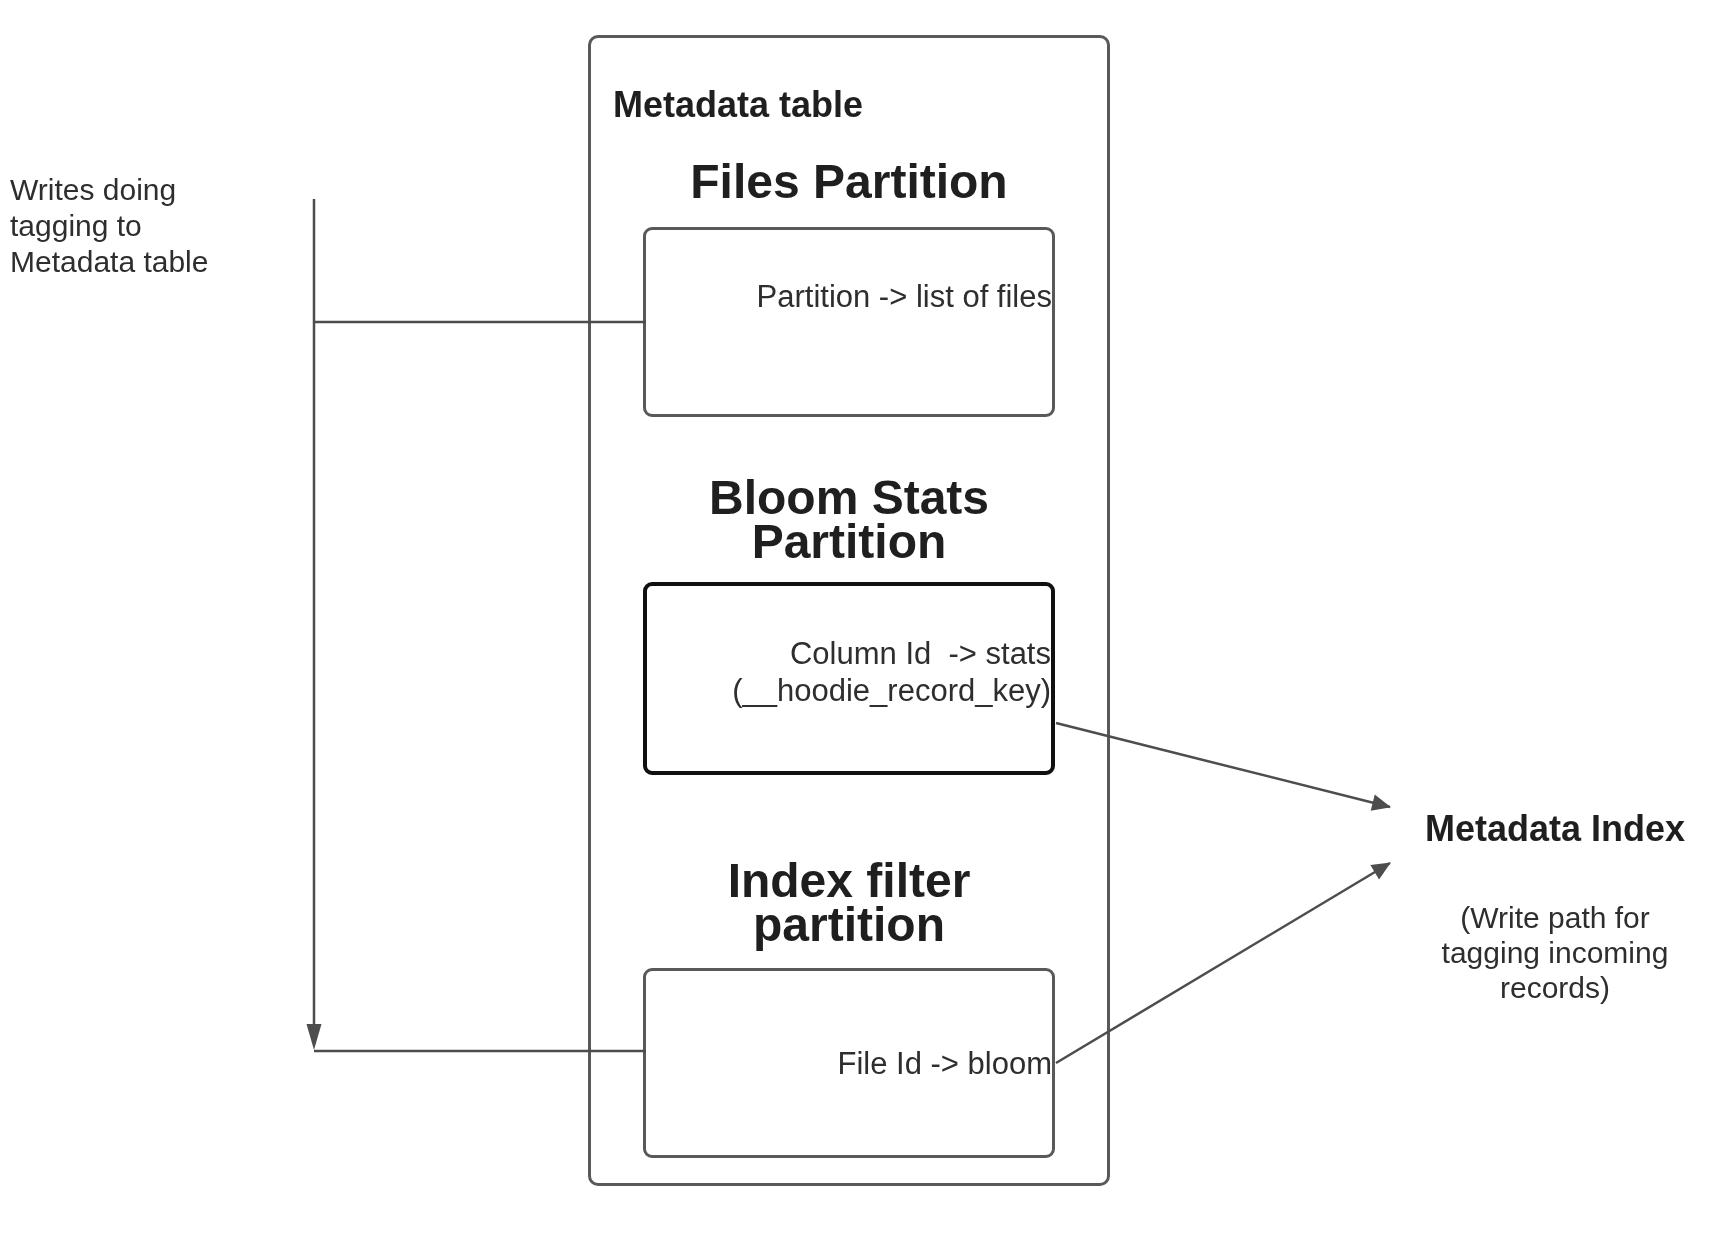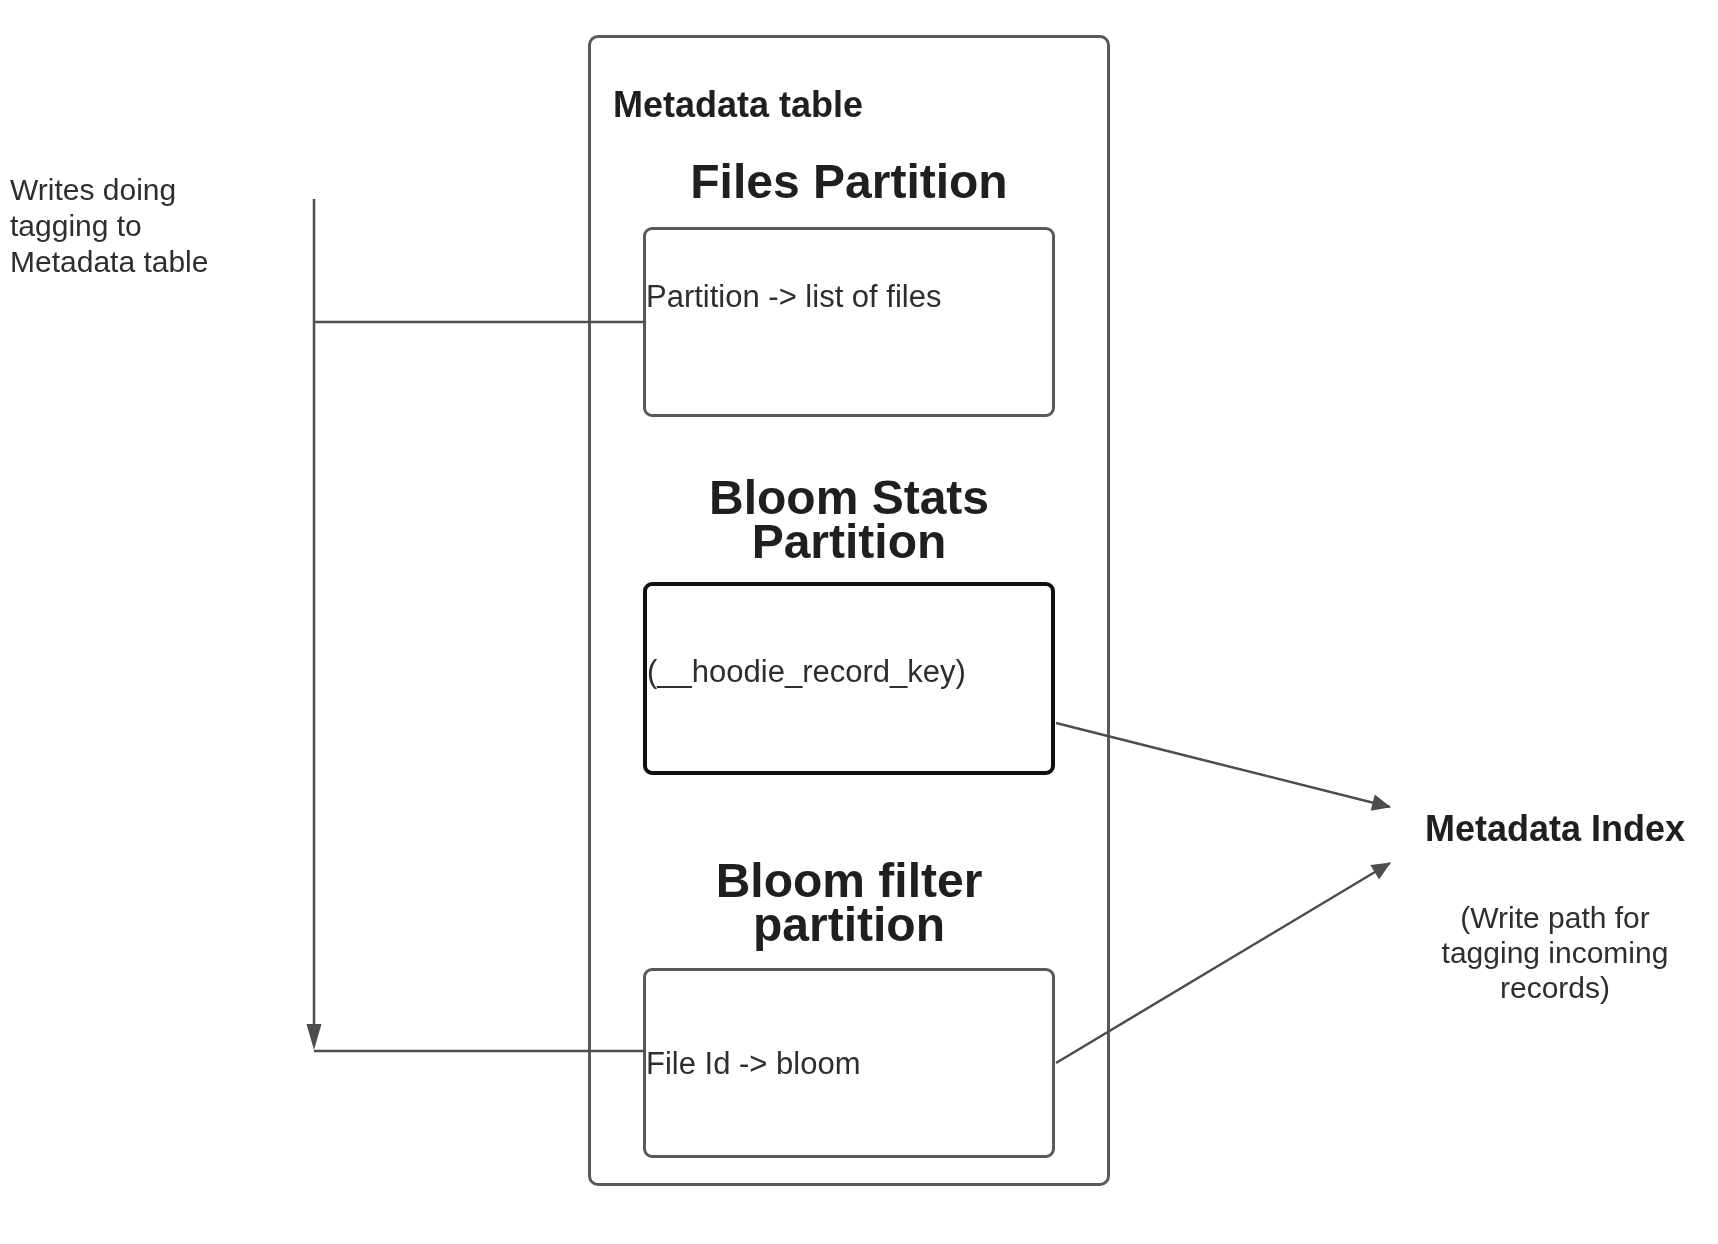--- a/index.html
+++ b/index.html
@@ -72,21 +72,21 @@
 
   .part-box {
     left: 52px;
     width: 412px;
     box-sizing: border-box;
     border: 3px solid #595959;
     border-radius: 9px;
     background: #ffffff;
     display: flex;
     flex-direction: column;
-    align-items: flex-start;
+    align-items: flex-end;
     justify-content: center;
     font-size: 31px;
     line-height: 37px;
     color: #2e2e2e;
     text-align: center;
   }
   .box-files  { top: 189px; height: 190px; padding-bottom: 52px; }
   .box-column { top: 544px; height: 193px; padding-bottom: 14px; border: 4px solid #101010; }
   .box-bloom  { top: 930px; height: 190px; }
   .value-line { white-space: pre; }
@@ -129,25 +129,26 @@
     <div class="abs section-heading heading-files">Files Partition</div>
     <div class="abs part-box box-files">
       <div class="value-line">Partition -&gt; list of files</div>
     </div>
 
     <div class="abs section-heading heading-column">
       <div>Bloom Stats</div>
       <div>Partition</div>
     </div>
     <div class="abs part-box box-column">
+      <div class="value-line">Column Id  -&gt; stats</div>
       <div class="value-line">(__hoodie_record_key)</div>
     </div>
 
     <div class="abs section-heading heading-bloom">
-      <div>Bloom filter</div>
+      <div>Index filter</div>
       <div>partition</div>
     </div>
     <div class="abs part-box box-bloom">
       <div class="value-line">File Id -&gt; bloom</div>
     </div>
   </div>
 
   <div class="abs index-title">Metadata Index</div>
   <div class="abs index-subtitle">
     <div>(Write path for</div>

